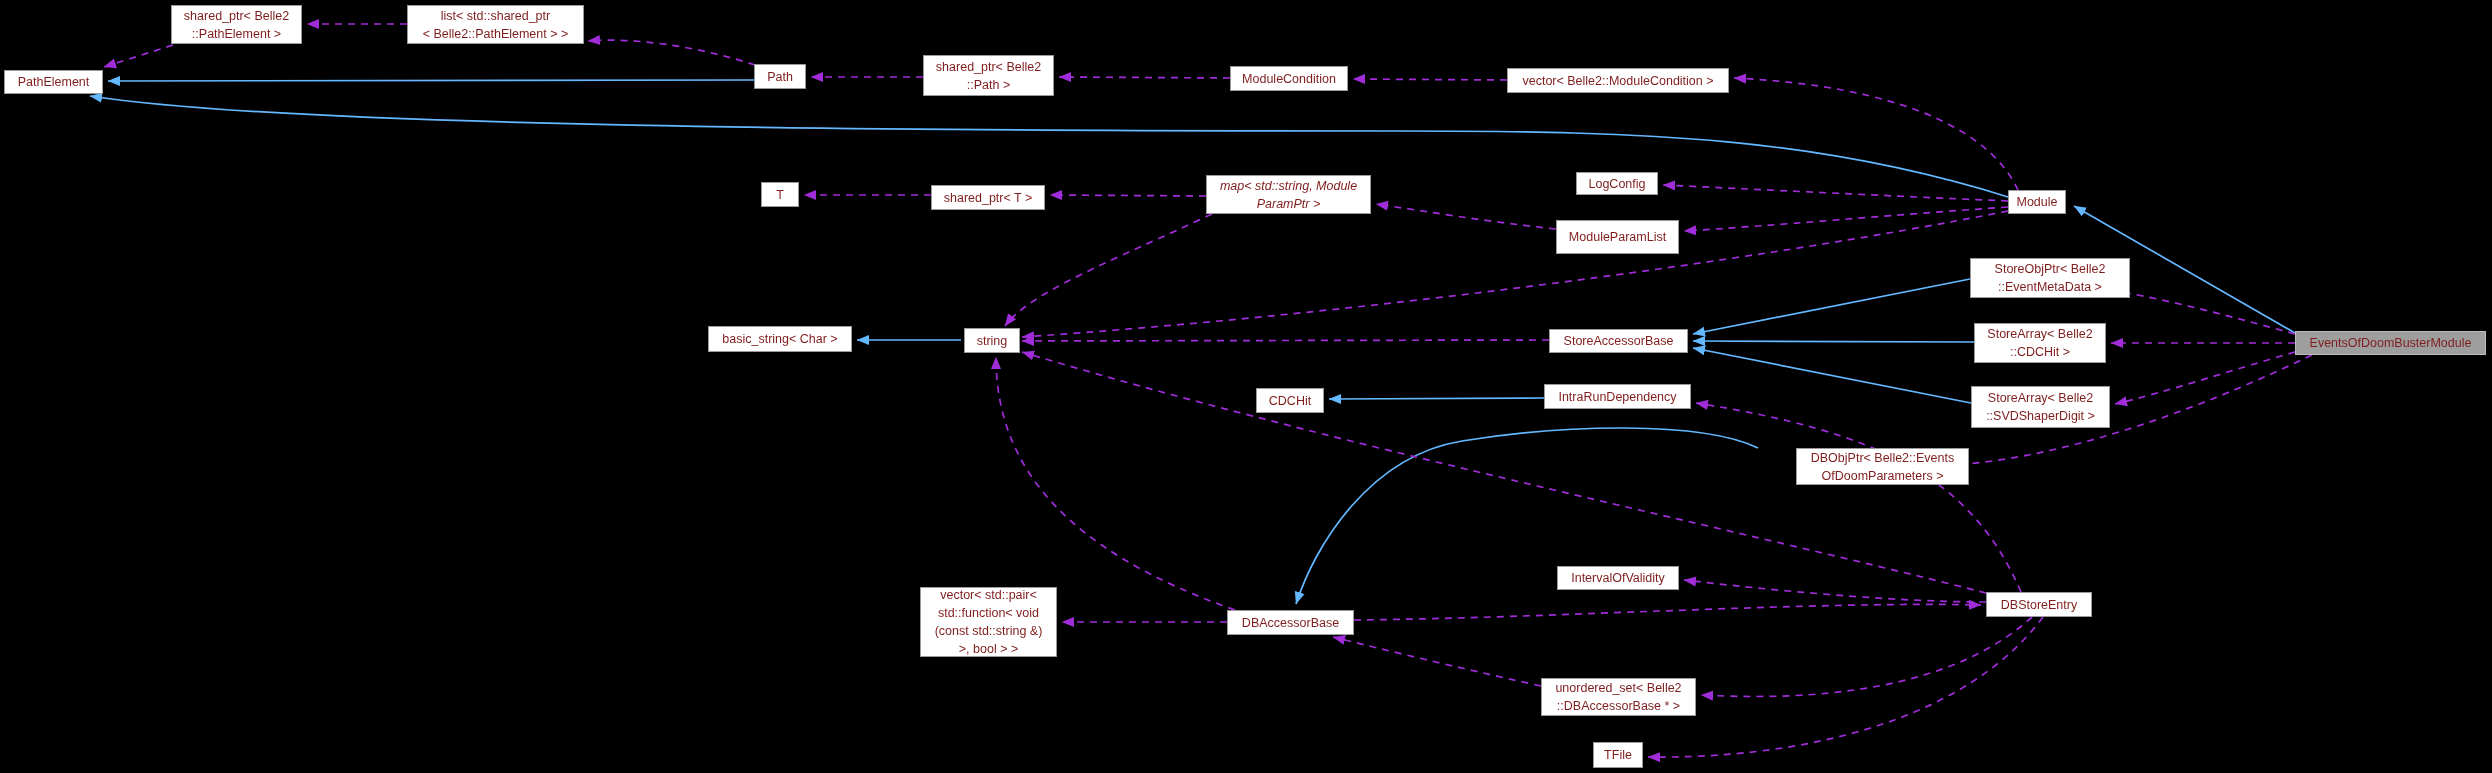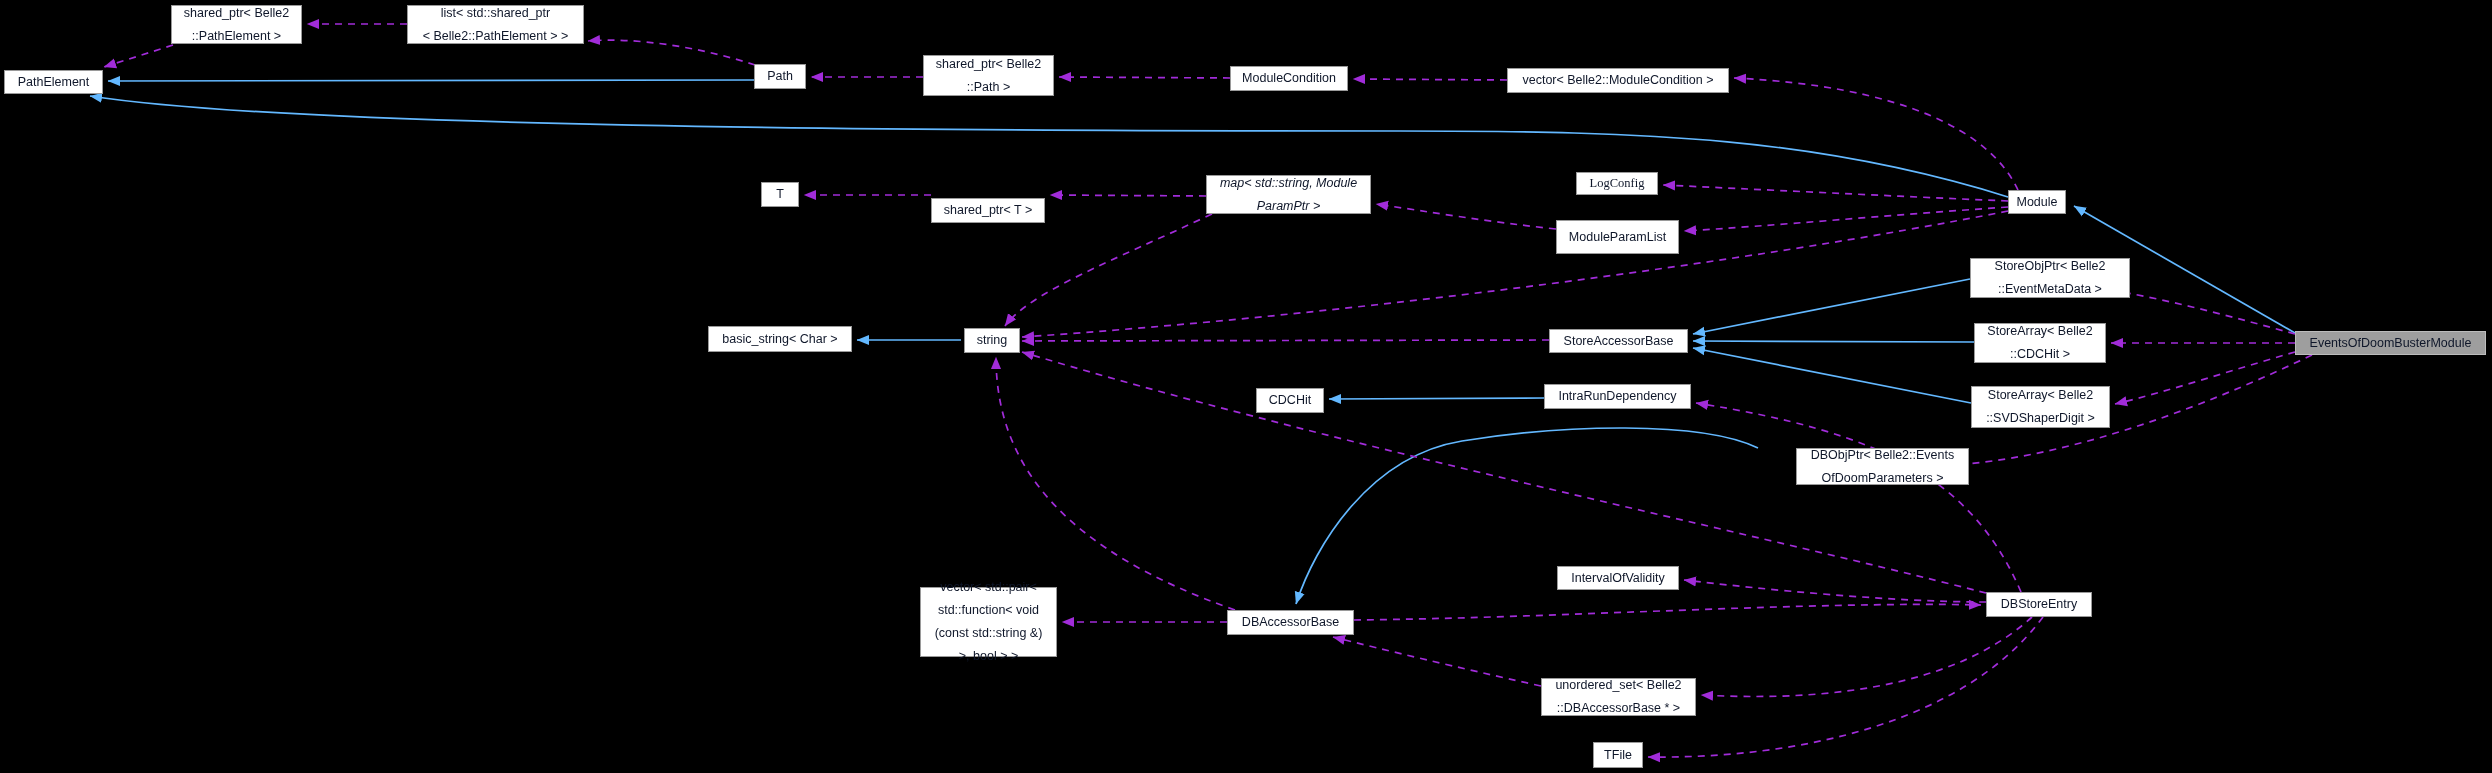--- a/index.html
+++ b/index.html
@@ -19,27 +19,27 @@
     position: absolute;
     left: 0; top: 0;
     width: 2492px;
     height: 773px;
   }
   .node {
     position: absolute;
     box-sizing: border-box;
     background: #ffffff;
     border: 1.6px solid #9a9a9a;
-    color: #0f172a;
+    color: #7f1d1d;
     display: flex;
     align-items: center;
     justify-content: center;
     text-align: center;
     font-size: 12.5px;
-    line-height: 23px;
+    line-height: 18px;
     white-space: pre-line;
     cursor: pointer;
     z-index: 2;
   }
   .node.highlight {
     background: #9e9e9e;
     border-color: #bcbcbc;
     cursor: default;
   }
   .edge {
@@ -105,26 +105,26 @@
       <div class="node" style="left: 4px; top: 70px; width: 99px; height: 24px; background: rgb(255, 255, 255); border-color: rgb(154, 154, 154);"><span>PathElement</span></div>
       <div class="node" style="left: 171px; top: 5px; width: 131px; height: 39px; background: rgb(255, 255, 255); border-color: rgb(154, 154, 154);"><span>shared_ptr&lt; Belle2
 ::PathElement &gt;</span></div>
       <div class="node" style="left: 407px; top: 5px; width: 177px; height: 39px; background: rgb(255, 255, 255); border-color: rgb(154, 154, 154);"><span>list&lt; std::shared_ptr
 &lt; Belle2::PathElement &gt; &gt;</span></div>
       <div class="node" style="left: 754px; top: 64px; width: 52px; height: 25px; background: rgb(255, 255, 255); border-color: rgb(154, 154, 154);"><span>Path</span></div>
       <div class="node" style="left: 923px; top: 55px; width: 131px; height: 41px; background: rgb(255, 255, 255); border-color: rgb(154, 154, 154);"><span>shared_ptr&lt; Belle2
 ::Path &gt;</span></div>
       <div class="node" style="left: 1230px; top: 66px; width: 118px; height: 25px; background: rgb(255, 255, 255); border-color: rgb(154, 154, 154);"><span>ModuleCondition</span></div>
       <div class="node" style="left: 1507px; top: 68px; width: 222px; height: 25px; background: rgb(255, 255, 255); border-color: rgb(154, 154, 154);"><span>vector&lt; Belle2::ModuleCondition &gt;</span></div>
-      <div class="node" style="left: 1576px; top: 172px; width: 82px; height: 23px; background: rgb(255, 255, 255); border-color: rgb(154, 154, 154); font-family: Liberation Serif, serif;"><span>LogConfig</span></div>
+      <div class="node" style="left: 1576px; top: 172px; width: 82px; height: 23px; background: rgb(255, 255, 255); border-color: rgb(154, 154, 154);"><span>LogConfig</span></div>
       <div class="node" style="left: 1556px; top: 220px; width: 123px; height: 34px; background: rgb(255, 255, 255); border-color: rgb(154, 154, 154);"><span>ModuleParamList</span></div>
       <div class="node" style="left: 2008px; top: 190px; width: 58px; height: 24px; background: rgb(255, 255, 255); border-color: rgb(154, 154, 154);"><span>Module</span></div>
       <div class="node" style="left: 1206px; top: 175px; width: 165px; height: 39px; background: rgb(255, 255, 255); border-color: rgb(154, 154, 154); font-style: italic;"><span>map&lt; std::string, Module
 ParamPtr &gt;</span></div>
-      <div class="node" style="left: 931px; top: 198px; width: 114px; height: 25px; background: rgb(255, 255, 255); border-color: rgb(154, 154, 154);"><span>shared_ptr&lt; T &gt;</span></div>
+      <div class="node" style="left: 931px; top: 185px; width: 114px; height: 25px; background: rgb(255, 255, 255); border-color: rgb(154, 154, 154);"><span>shared_ptr&lt; T &gt;</span></div>
       <div class="node" style="left: 761px; top: 182px; width: 38px; height: 25px; background: rgb(255, 255, 255); border-color: rgb(154, 154, 154);"><span>T</span></div>
       <div class="node" style="left: 708px; top: 326px; width: 144px; height: 26px; background: rgb(255, 255, 255); border-color: rgb(154, 154, 154); text-align: center;"><span>basic_string&lt; Char &gt;</span></div>
       <div class="node" style="left: 964px; top: 328px; width: 56px; height: 25px; background: rgb(255, 255, 255); border-color: rgb(154, 154, 154);"><span>string</span></div>
       <div class="node" style="left: 1549px; top: 329px; width: 139px; height: 24px; background: rgb(255, 255, 255); border-color: rgb(154, 154, 154);"><span>StoreAccessorBase</span></div>
       <div class="node" style="left: 1256px; top: 388px; width: 68px; height: 25px; background: rgb(255, 255, 255); border-color: rgb(154, 154, 154);"><span>CDCHit</span></div>
       <div class="node" style="left: 1544px; top: 384px; width: 147px; height: 25px; background: rgb(255, 255, 255); border-color: rgb(154, 154, 154);"><span>IntraRunDependency</span></div>
       <div class="node" style="left: 1970px; top: 258px; width: 160px; height: 40px; background: rgb(255, 255, 255); border-color: rgb(154, 154, 154);"><span>StoreObjPtr&lt; Belle2
 ::EventMetaData &gt;</span></div>
       <div class="node" style="left: 1974px; top: 323px; width: 132px; height: 40px; background: rgb(255, 255, 255); border-color: rgb(154, 154, 154);"><span>StoreArray&lt; Belle2
 ::CDCHit &gt;</span></div>

